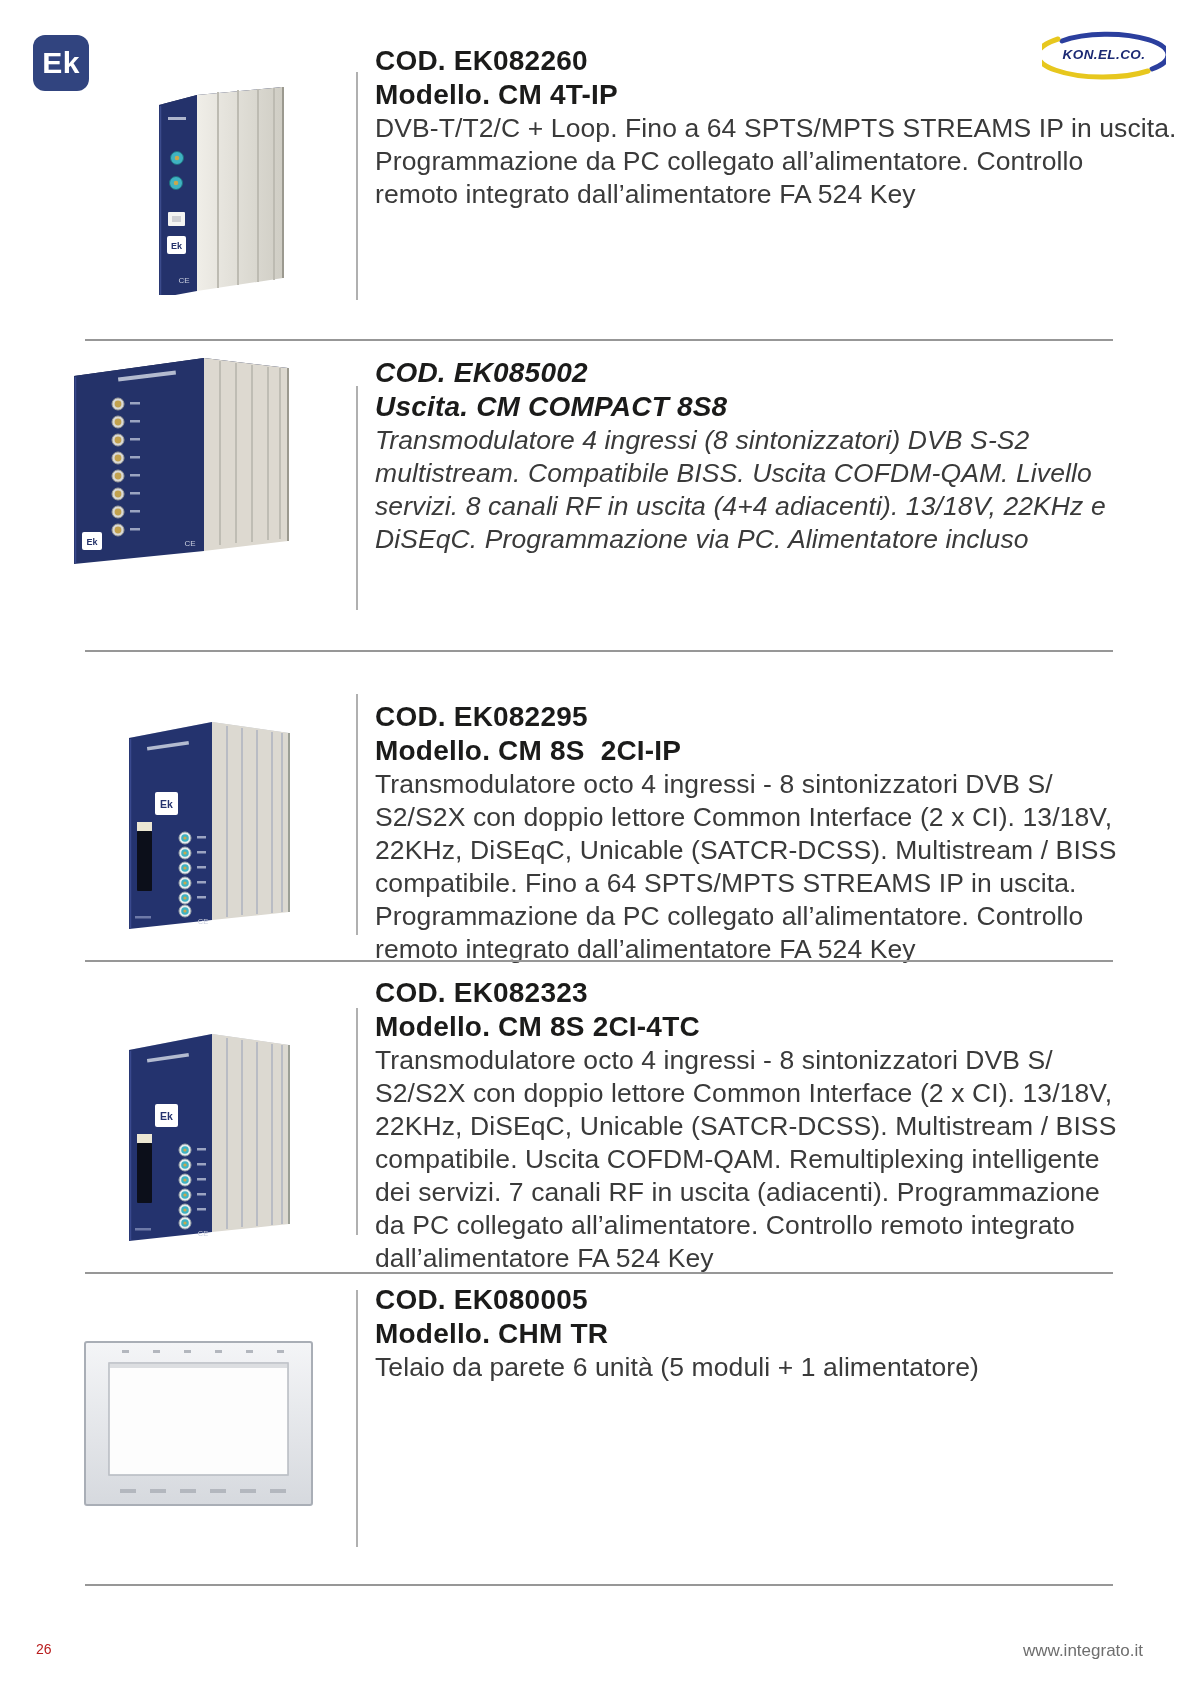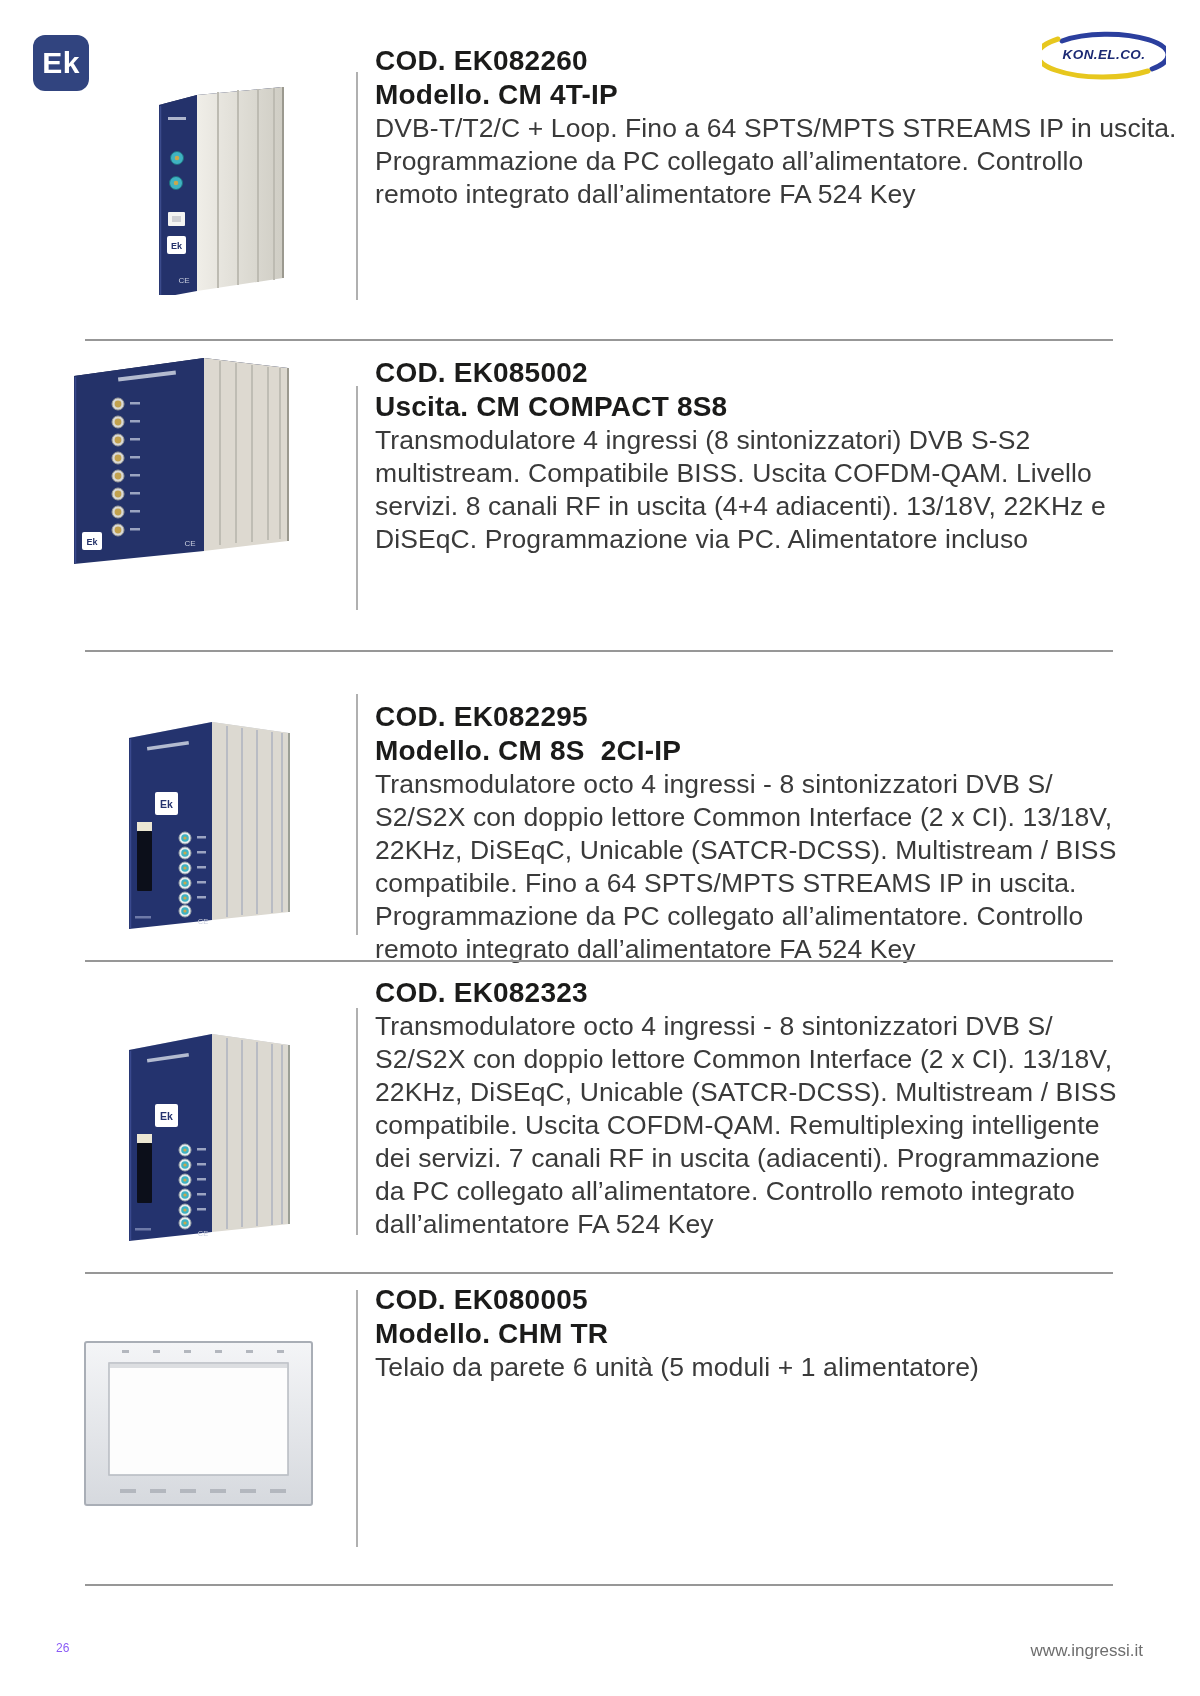--- a/index.html
+++ b/index.html
@@ -22,21 +22,21 @@
   
   .tblock{left:375px;width:740px;}
   .b-line{
     font-size:28px;line-height:34px;font-weight:bold;color:#1b1b1a;
     white-space:pre;letter-spacing:0.2px;
   }
   .d-line{
     font-size:26.5px;line-height:33px;color:#3a3a3a;white-space:pre;letter-spacing:0.1px;
   }
   
-  .pagenum{left:56px;top:1641px;font-size:12px;color:#8b5cf6;}
+  .pagenum{left:36px;top:1641px;font-size:14px;color:#b91c1c;}
   .site{right:57px;top:1641px;font-size:17px;color:#6e6e6e;}
   svg text{font-family:"Liberation Sans","DejaVu Sans",sans-serif;}
 </style>
 </head>
 <body>
 
 <div class="abs ek-logo">
   <span>Ek</span>
 </div>
 
@@ -120,21 +120,21 @@
       <circle cx="52" cy="184" r="6" fill="#d9d9d7" stroke="#9a9a96"></circle>
         <circle cx="52" cy="184" r="3.4" fill="#c2a14e"></circle>
         <rect x="64" y="182" width="10" height="2.5" fill="#b9c0d6" opacity="0.8"></rect>
     </g>
     <rect x="16" y="186" width="20" height="18" rx="2" fill="#ffffff"></rect>
     <text x="26" y="199" text-anchor="middle" font-size="9" font-weight="bold" fill="#243269">Ek</text>
     <text x="124" y="200" text-anchor="middle" font-size="8" fill="#c9cede">CE</text>
   </svg>
 </div>
 <div class="abs vrule" style="top:386px;height:224px;"></div>
-<div class="abs tblock" style="top:356px;">
+<div class="abs tblock" style="top:356px;font-style:italic;">
   <div class="b-line">COD. EK085002</div>
   <div class="b-line">Uscita. CM COMPACT 8S8</div>
   <div class="d-line">Transmodulatore 4 ingressi (8 sintonizzatori) DVB S-S2</div>
   <div class="d-line">multistream. Compatibile BISS. Uscita COFDM-QAM. Livello</div>
   <div class="d-line">servizi. 8 canali RF in uscita (4+4 adiacenti). 13/18V, 22KHz e</div>
   <div class="d-line">DiSEqC. Programmazione via PC. Alimentatore incluso</div>
 </div>
 
 <div class="abs hdiv" style="top:650px;"></div>
 
@@ -232,20 +232,21 @@
         <circle cx="68" cy="215" r="3.8" fill="#3fb3c2"></circle>
         <circle cx="68" cy="215" r="1.6" fill="#caa84e"></circle>
     </g>
     <rect x="18" y="220" width="16" height="2.5" fill="#8f98c0" opacity="0.7"></rect>
     <text x="86" y="228" text-anchor="middle" font-size="7.5" fill="#c9cede">CE</text>
   </svg>
 </div>
 <div class="abs vrule" style="top:1008px;height:227px;"></div>
 <div class="abs tblock" style="top:976px;">
   <div class="b-line">COD. EK082323</div>
+  <div class="b-line">Modello. CM 8S 2CI-4TC</div>
   <div class="d-line">Transmodulatore octo 4 ingressi - 8 sintonizzatori DVB S/</div>
   <div class="d-line">S2/S2X con doppio lettore Common Interface (2 x CI). 13/18V,</div>
   <div class="d-line">22KHz, DiSEqC, Unicable (SATCR-DCSS). Multistream / BISS</div>
   <div class="d-line">compatibile. Uscita COFDM-QAM. Remultiplexing intelligente</div>
   <div class="d-line">dei servizi. 7 canali RF in uscita (adiacenti). Programmazione</div>
   <div class="d-line">da PC collegato all’alimentatore. Controllo remoto integrato</div>
   <div class="d-line">dall’alimentatore FA 524 Key</div>
 </div>
 
 <div class="abs hdiv" style="top:1272px;"></div>
@@ -281,13 +282,13 @@
 <div class="abs vrule" style="top:1290px;height:257px;"></div>
 <div class="abs tblock" style="top:1283px;">
   <div class="b-line">COD. EK080005</div>
   <div class="b-line">Modello. CHM TR</div>
   <div class="d-line">Telaio da parete 6 unità (5 moduli + 1 alimentatore)</div>
 </div>
 
 <div class="abs hdiv" style="top:1584px;"></div>
 
 <div class="abs pagenum">26</div>
-<div class="abs site">www.ingressi.it</div>
+<div class="abs site">www.integrato.it</div>
 
 </body></html>

